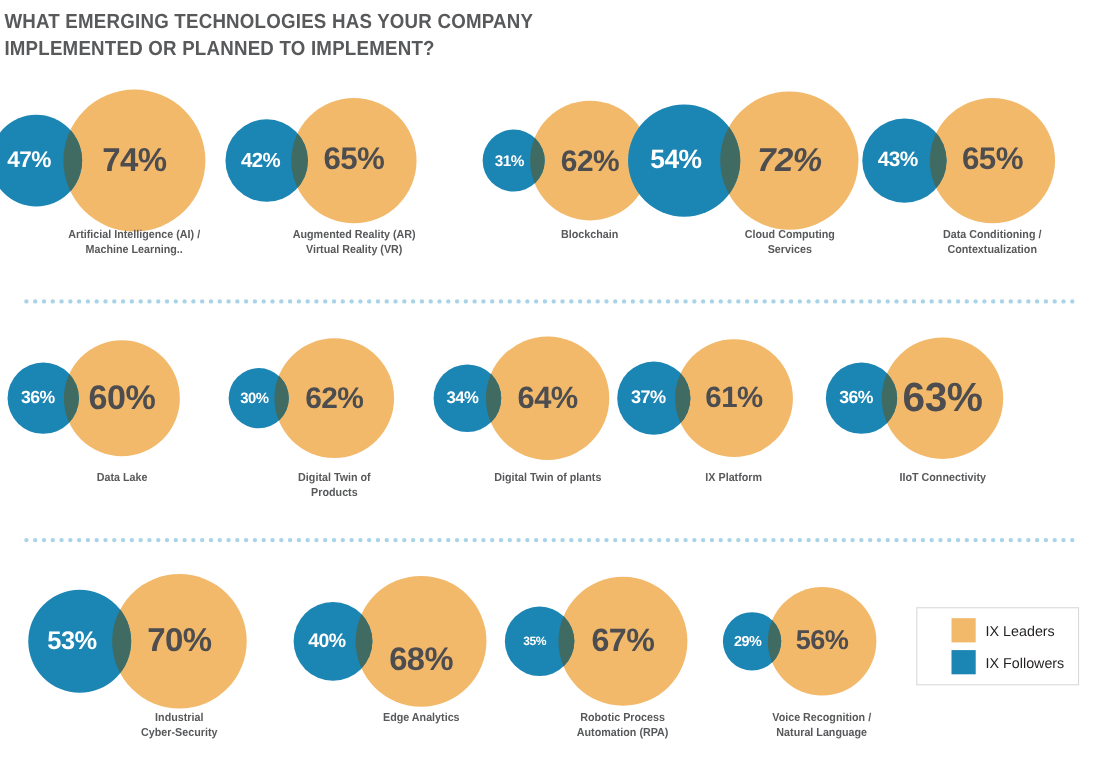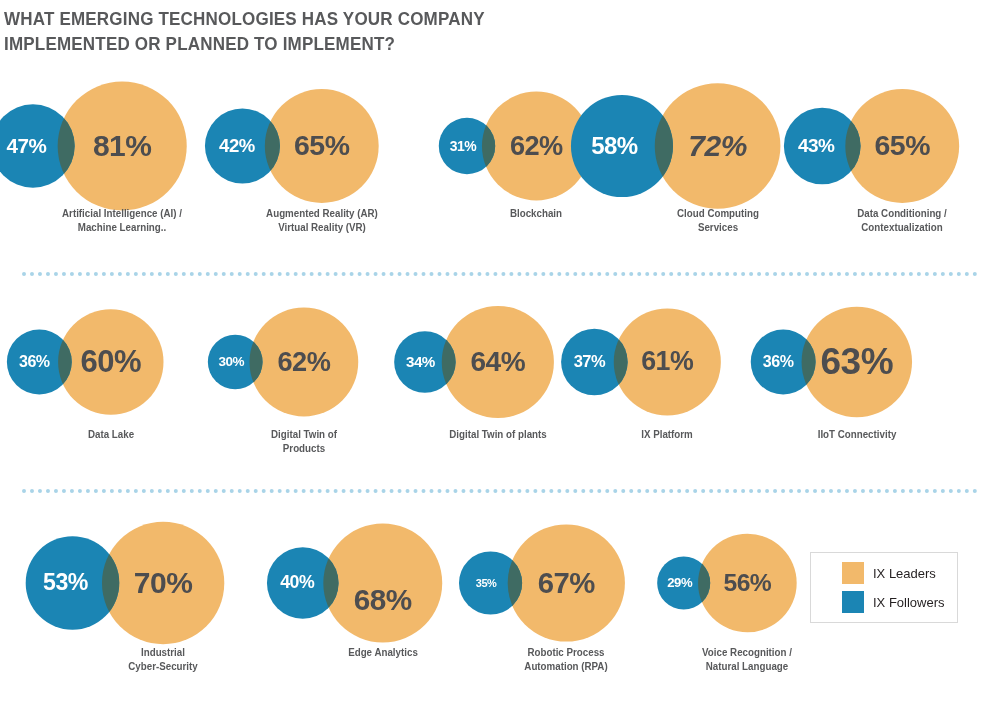--- a/index.html
+++ b/index.html
@@ -103,21 +103,21 @@
         <svg class="lens" width="1000" height="712" style="left: 0px; top: 0px;">
           <defs>
             <clipPath id="clip0">
               <circle cx="32.948899999999995" cy="146" r="41.714999999999996"></circle>
             </clipPath>
           </defs>
           <circle cx="122.1947" cy="146" r="64.53" fill="#F2B96B"></circle>
           <circle cx="32.948899999999995" cy="146" r="41.714999999999996" fill="#1B85B4"></circle>
           <circle cx="122.1947" cy="146" r="64.53" fill="#3F6B63" clip-path="url(#clip0)"></circle>
         </svg>
-        <div class="bubble leader" style="background: transparent; left: 57.6647px; top: 81.47px; width: 129.06px; height: 129.06px; font-size: 30px;">81%</div>
+        <div class="bubble leader" style="background: transparent; left: 57.6647px; top: 81.47px; width: 129.06px; height: 129.06px; font-size: 30px;">74%</div>
         <div class="bubble follower" style="background: transparent; left: -8.7661px; top: 104.285px; width: 83.43px; height: 83.43px; font-size: 20.6489px; padding-right: 13px;">47%</div>
         <div class="glabel" style="left: 22.1947px; top: 206px; width: 200px;">
           <div>Artificial Intelligence (AI) /</div>
           <div>Machine Learning..</div>
         </div>
       </div>
       <div class="group" style="left: 0px; top: 0px;">
         <svg class="lens" width="1000" height="712" style="left: 0px; top: 0px;">
           <defs>
             <clipPath id="clip1">
@@ -157,21 +157,21 @@
           <defs>
             <clipPath id="clip3">
               <circle cx="621.9517999999999" cy="146" r="51.01"></circle>
             </clipPath>
           </defs>
           <circle cx="717.5858" cy="146" r="62.839999999999996" fill="#F2B96B"></circle>
           <circle cx="621.9517999999999" cy="146" r="51.01" fill="#1B85B4"></circle>
           <circle cx="717.5858" cy="146" r="62.839999999999996" fill="#3F6B63" clip-path="url(#clip3)"></circle>
         </svg>
         <div class="bubble leader" style="background: transparent; left: 654.746px; top: 83.16px; width: 125.68px; height: 125.68px; font-size: 30px; font-style: italic;">72%</div>
-        <div class="bubble follower" style="background: transparent; left: 570.942px; top: 94.99px; width: 102.02px; height: 102.02px; font-size: 24px; padding-right: 15px;">58%</div>
+        <div class="bubble follower" style="background: transparent; left: 570.942px; top: 94.99px; width: 102.02px; height: 102.02px; font-size: 24px; padding-right: 15px;">54%</div>
         <div class="glabel" style="left: 617.586px; top: 206px; width: 200px;">
           <div>Cloud Computing</div>
           <div>Services</div>
         </div>
       </div>
       <div class="group" style="left: 0px; top: 0px;">
         <svg class="lens" width="1000" height="712" style="left: 0px; top: 0px;">
           <defs>
             <clipPath id="clip4">
               <circle cx="822.2158999999999" cy="146" r="38.335"></circle>
@@ -340,21 +340,21 @@
         </svg>
         <div class="bubble leader" style="background: transparent; left: 698.053px; top: 533.68px; width: 98.64px; height: 98.64px; font-size: 24.66px;">56%</div>
         <div class="bubble follower" style="background: transparent; left: 657.175px; top: 556.495px; width: 53.01px; height: 53.01px; font-size: 13.12px; padding-right: 8px;">29%</div>
         <div class="glabel" style="left: 647.373px; top: 645px; width: 200px;">
           <div>Voice Recognition /</div>
           <div>Natural Language</div>
         </div>
       </div>
     </div>
 
-  <div class="legend" style="left:810px; top:552px;padding-left:31px;">
+  <div class="legend" style="left:833px; top:552px;padding-left:31px;">
     <div class="legend-row">
       <span class="swatch leader"></span>
       <span class="legend-label">IX Leaders</span>
     </div>
     <div class="legend-row">
       <span class="swatch follower"></span>
       <span class="legend-label">IX Followers</span>
     </div>
   </div>
 

